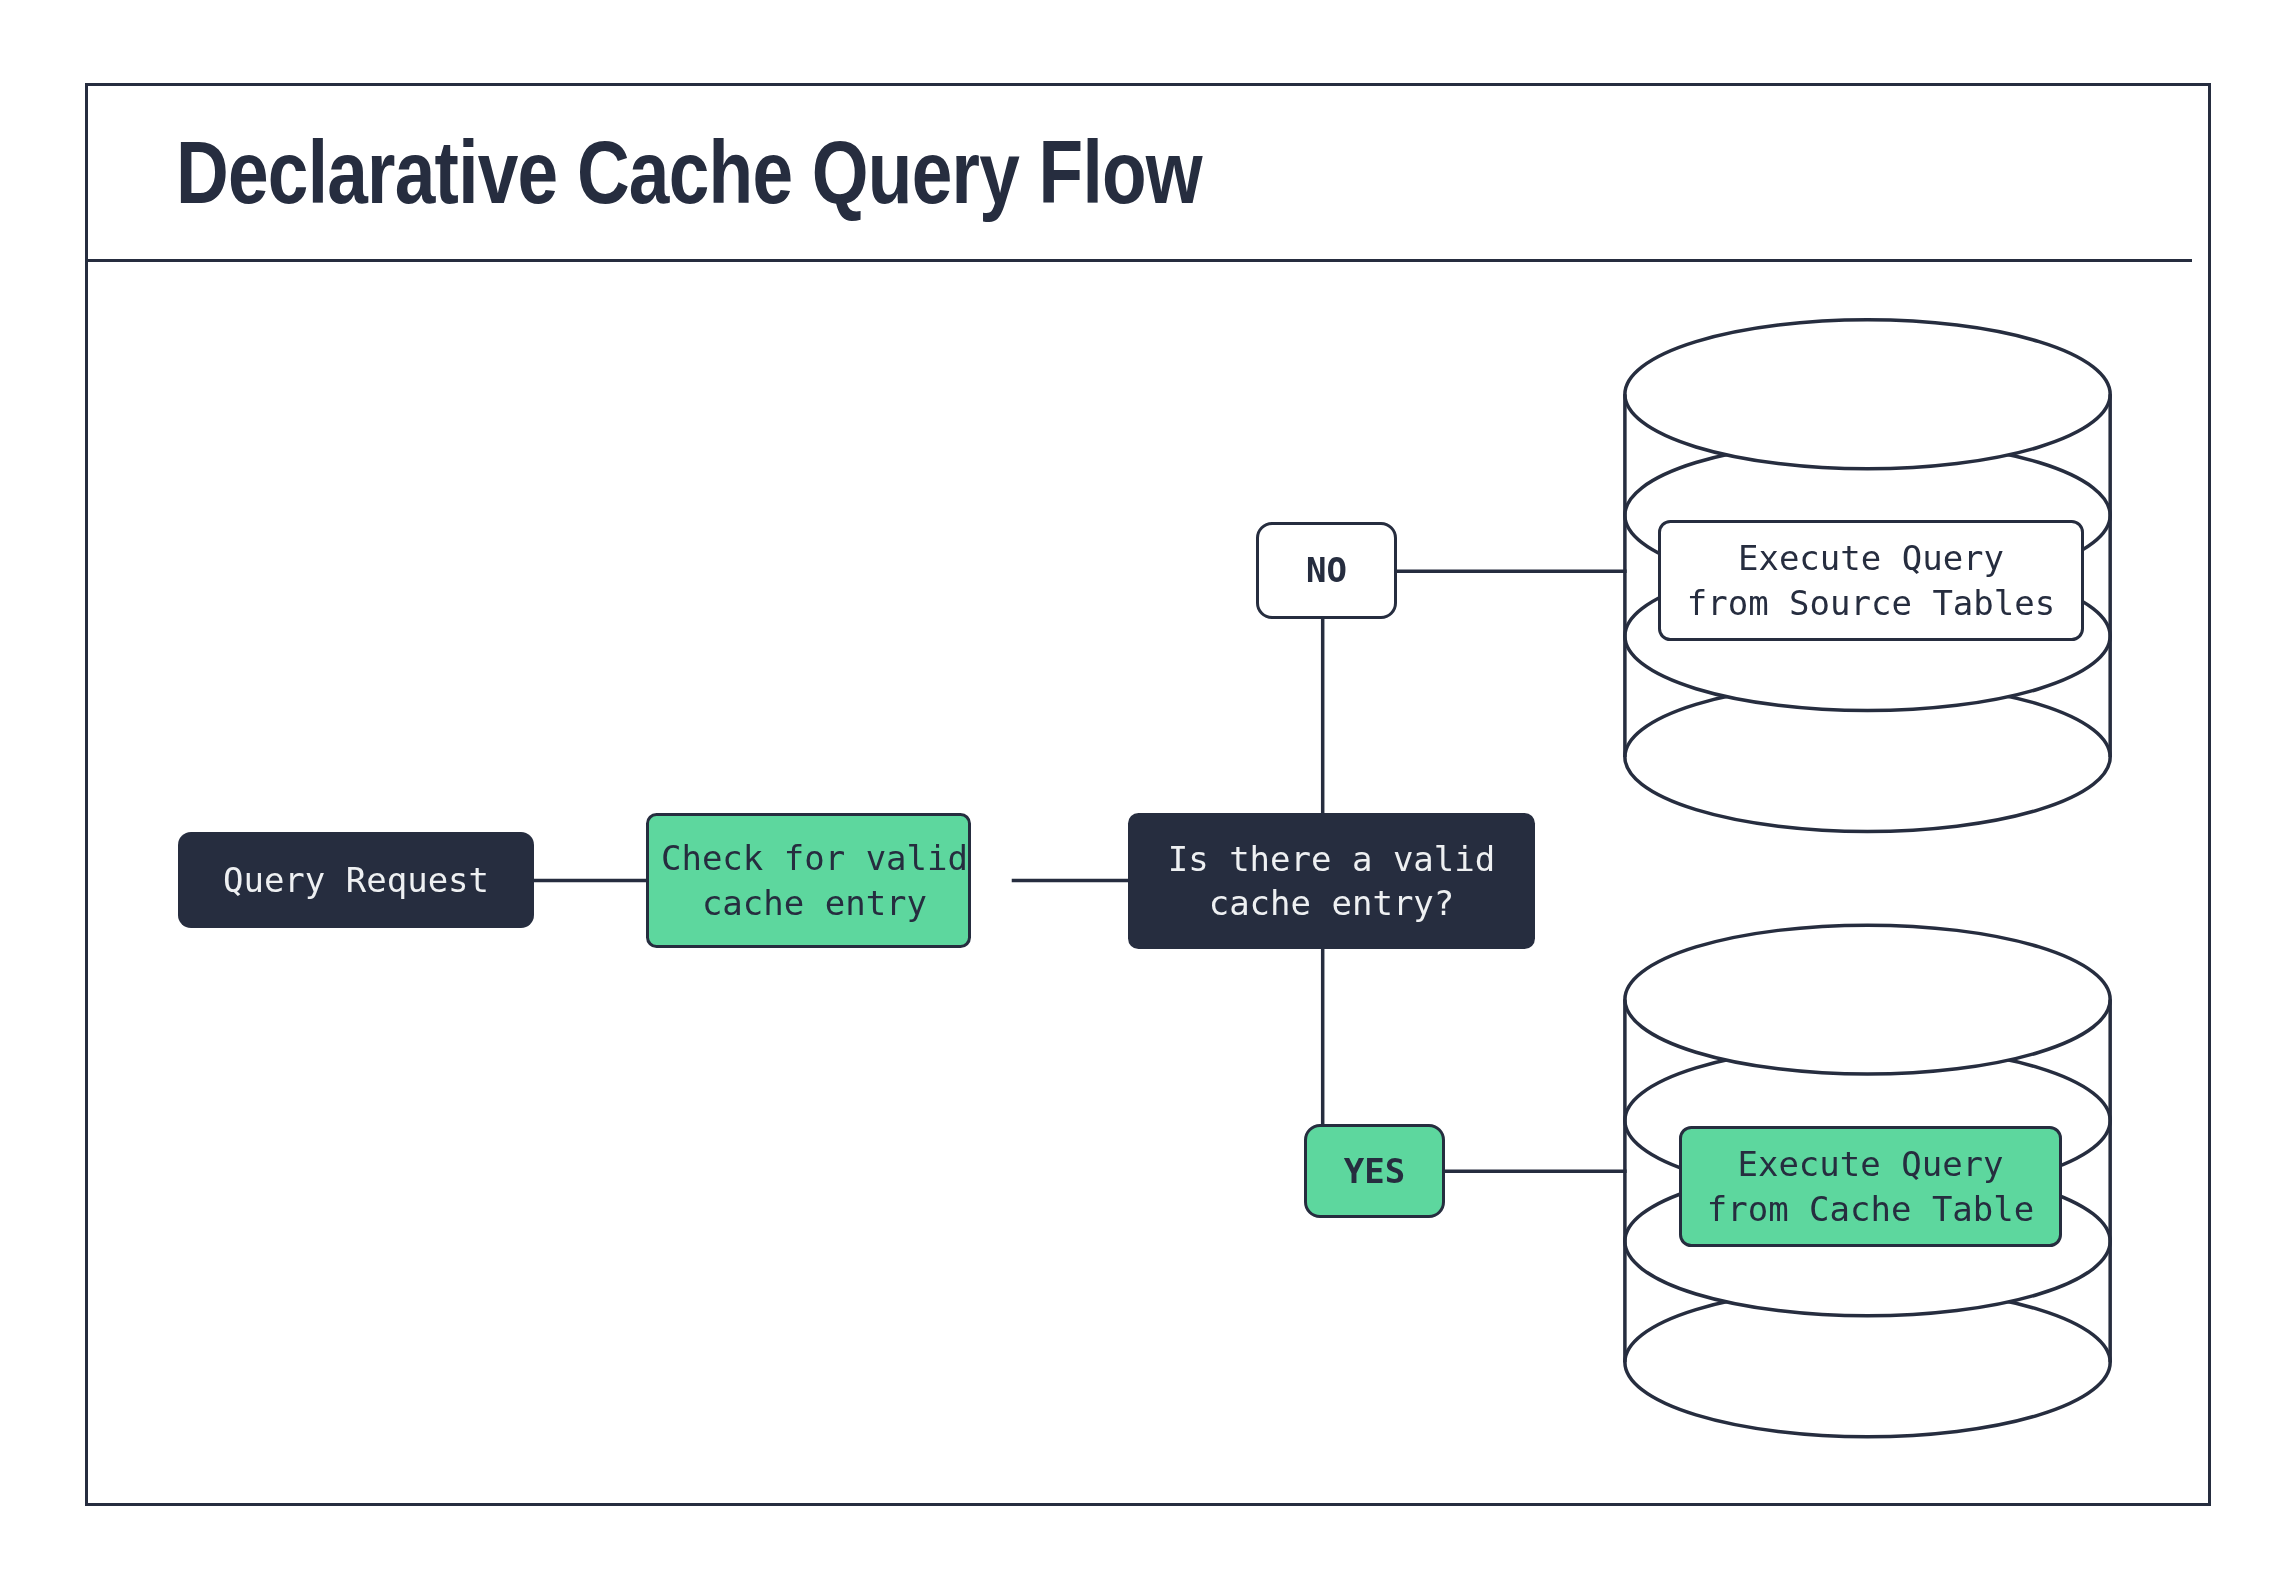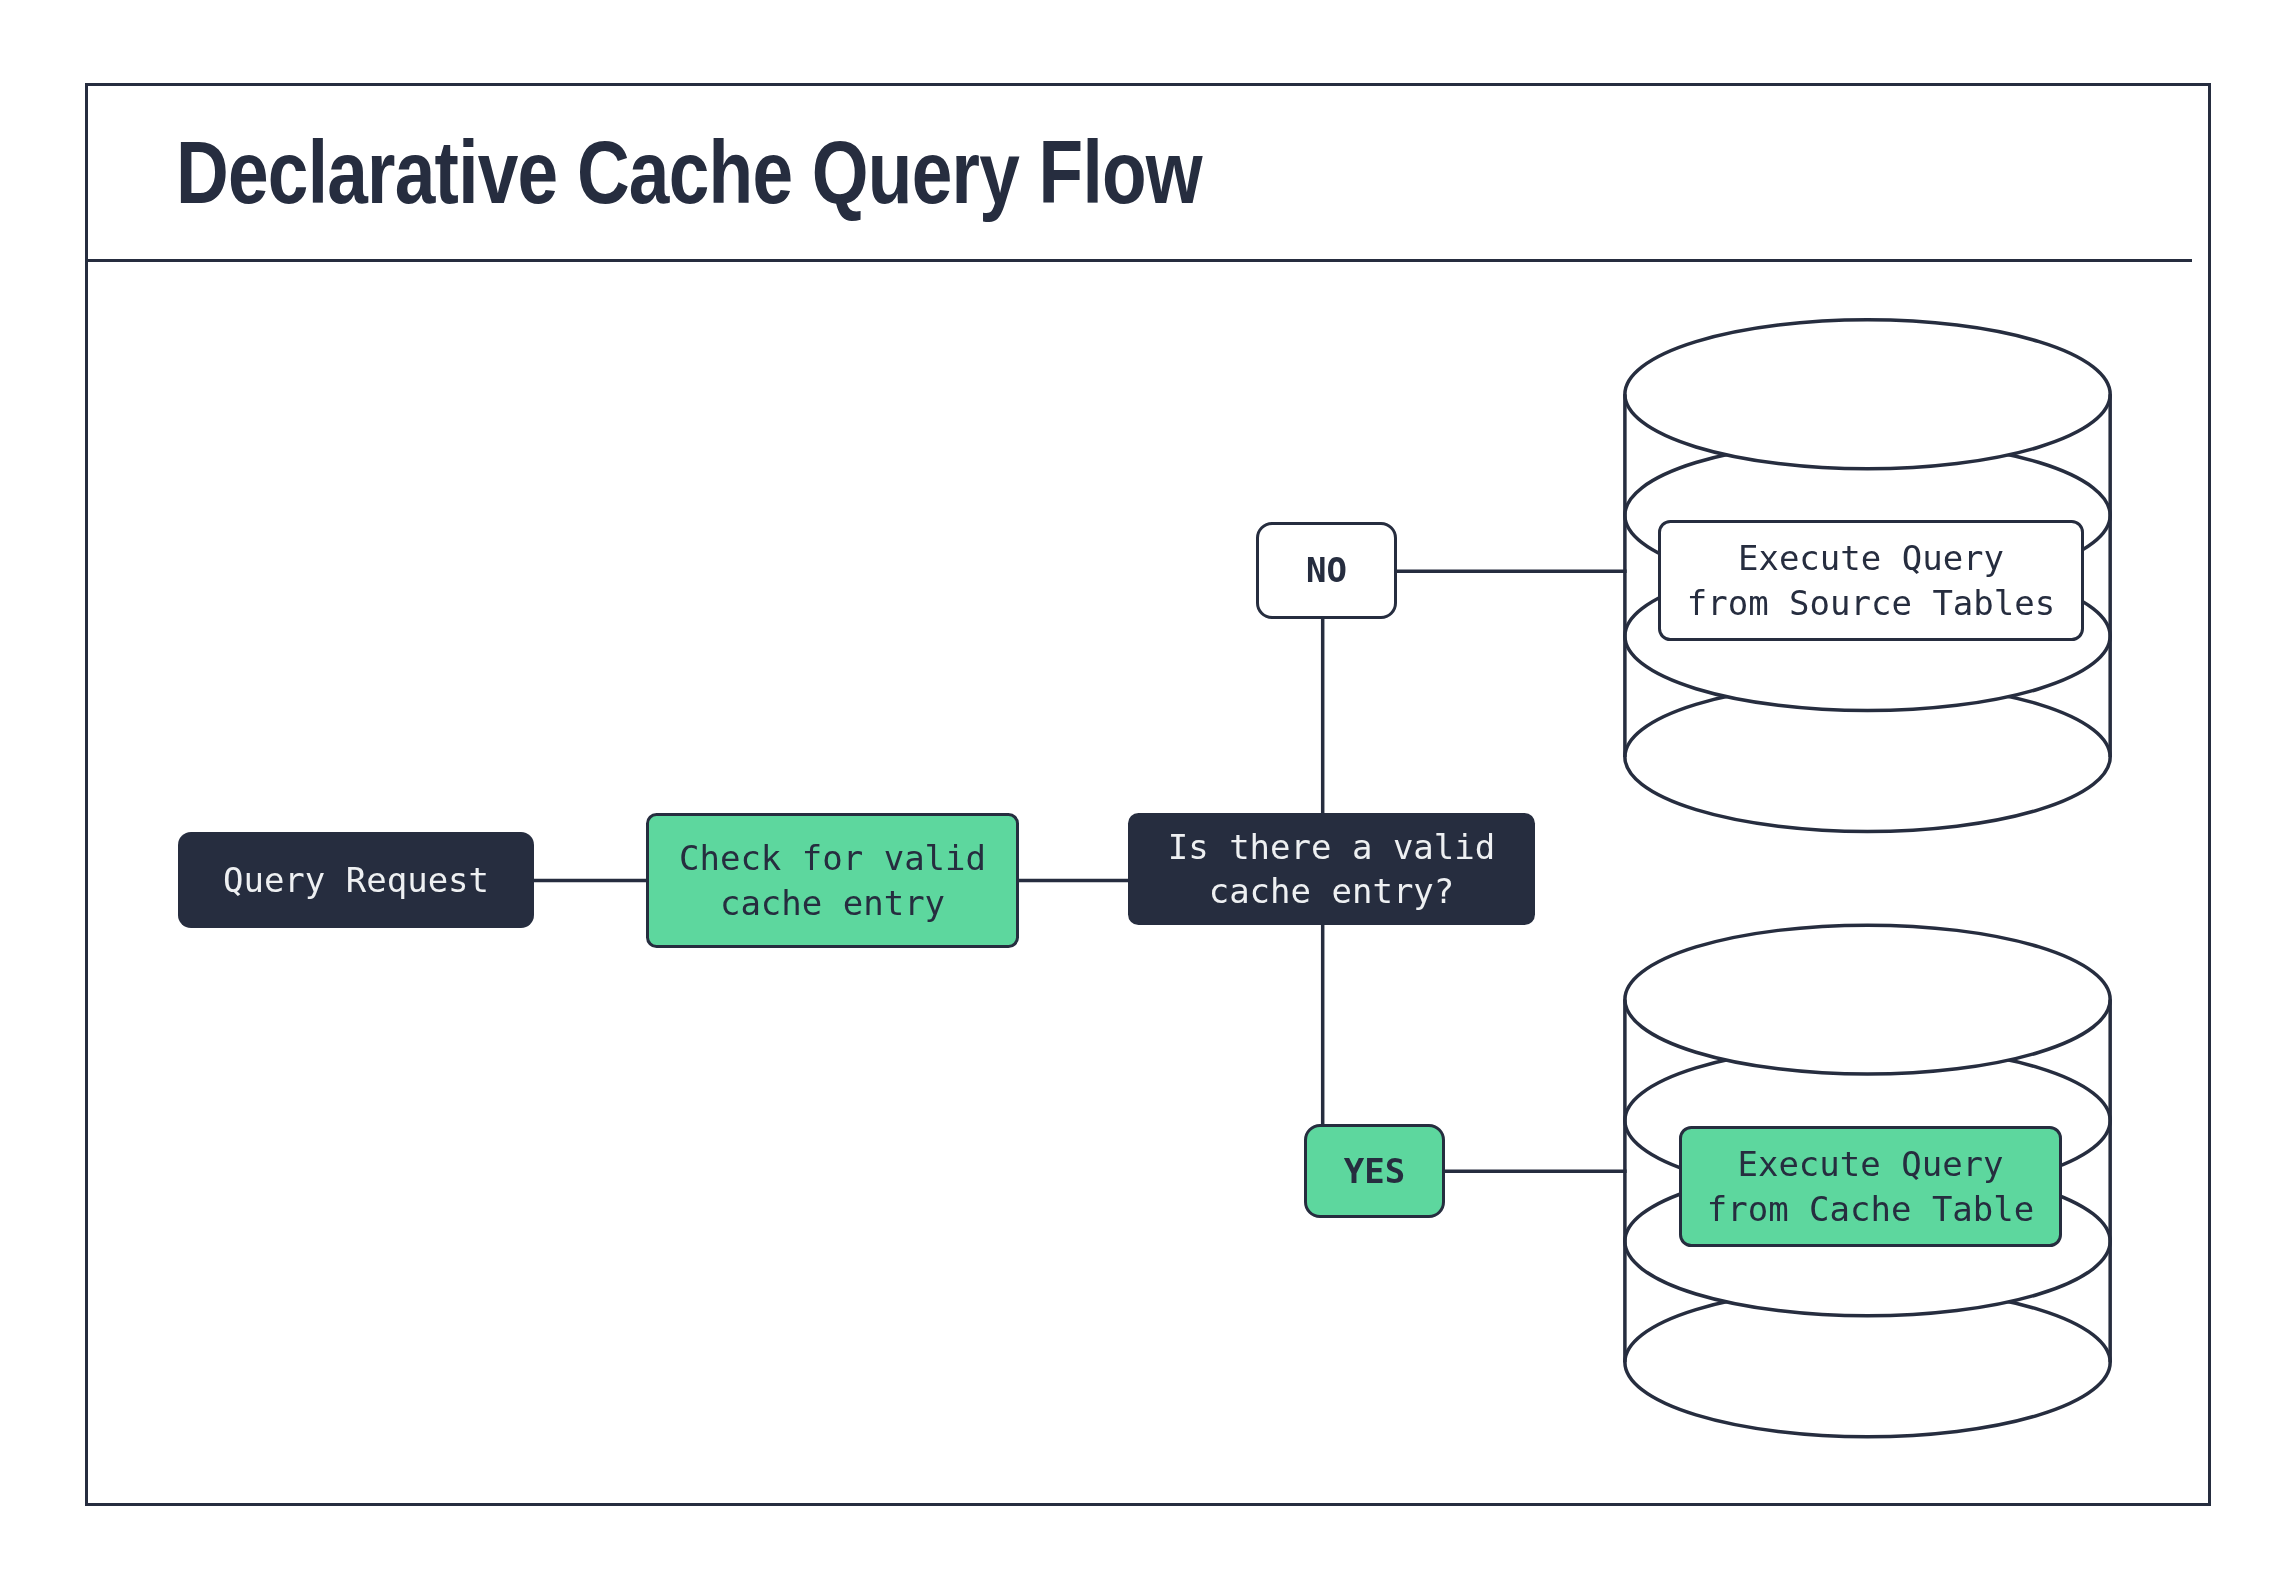--- a/index.html
+++ b/index.html
@@ -44,22 +44,22 @@
     line-height:1.3;
     white-space:pre-line;
     border-radius:10.5px;
     color:#262d3f;
   }
   .node.dark{background:#262d3f;color:#eef0f2;border:none;}
   .node.green{background:#5dd79e;border:3.5px solid #262d3f;}
   .node.white{background:#ffffff;border:3.5px solid #262d3f;}
   .node.bold{font-weight:bold;border-radius:16px;}
   .n-query  {left:178px; top:832px; width:356px; height:96px; border-radius:13px;}
-  .n-check  {left:646px; top:813px; width:373px; height:135px;}
-  .n-decide {left:1128px;top:813px; width:407px; height:112px;}
+  .n-check  {left:646px; top:813px; width:325px; height:135px;justify-content:flex-end;}
+  .n-decide {left:1128px;top:813px; width:407px; height:136px;}
   .n-no     {left:1256px;top:522px; width:141px; height:97px;}
   .n-yes    {left:1256px;top:1124px;width:141px; height:94px;margin-left:48px;}
   .n-src    {left:1658px;top:520px; width:426px; height:121px; border-radius:12.3px;}
   .n-cache  {left:1679px;top:1126px;width:383px; height:121px; border-radius:12.3px;}
 </style>
 </head>
 <body>
 
 <div class="stage">
 

